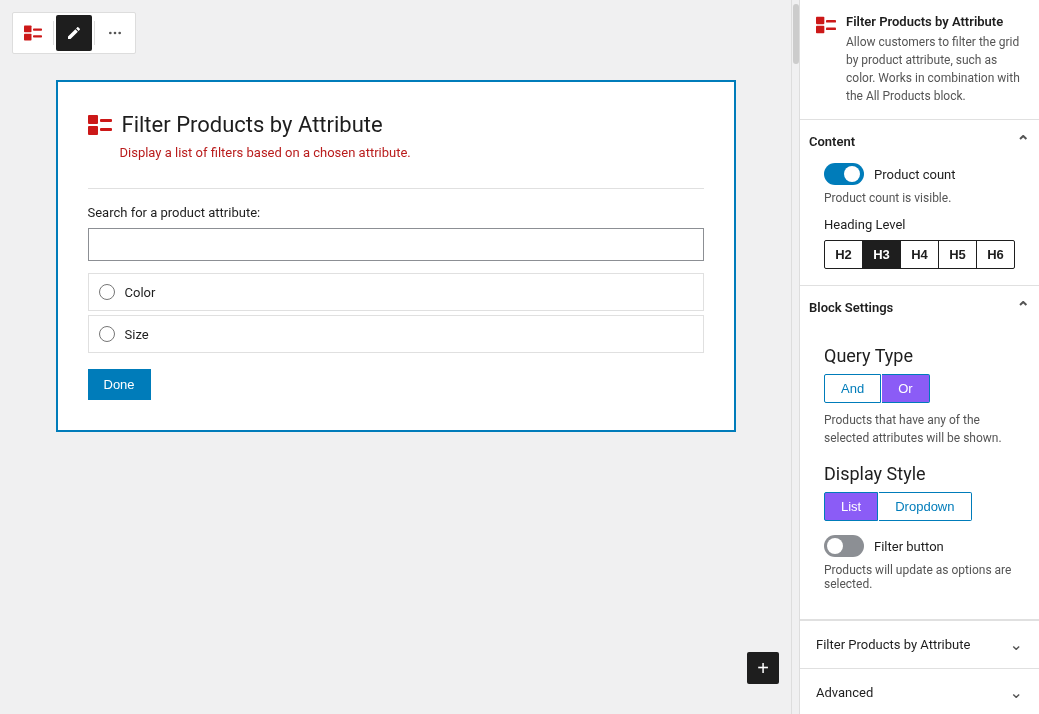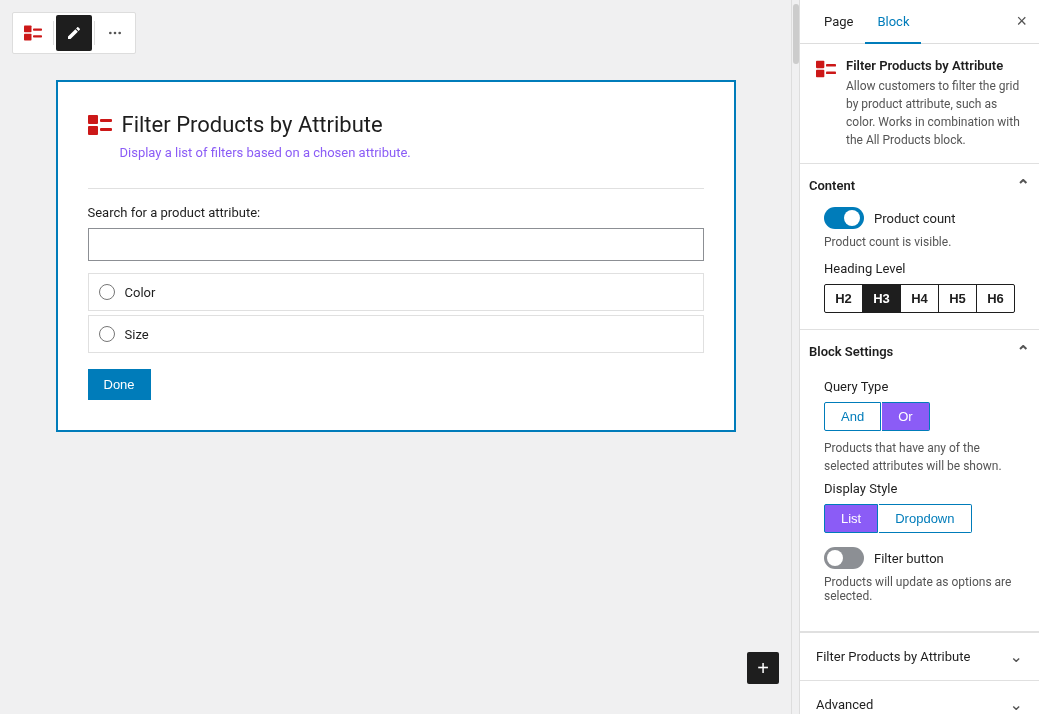--- a/index.html
+++ b/index.html
@@ -89,21 +89,21 @@
       width: 24px;
       height: 20px;
       fill: #cc1818;
     }
     .block-title {
       font-size: 22px;
       font-weight: 400;
       color: #1e1e1e;
     }
     .block-description {
-      color: #8b5cf6;
+      color: #b91c1c;
       font-size: 13px;
       margin-bottom: 28px;
       padding-left: 32px;
     }
     .block-divider {
       border: none;
       border-top: 1px solid #e0e0e0;
       margin: 16px 0;
     }
 
@@ -361,24 +361,24 @@
     .heading-btn:last-child {
       border-right: none;
     }
     .heading-btn.active {
       background: #1e1e1e;
       color: #fff;
     }
 
     
     .setting-label {
-      font-size: 13px;
+      font-size: 18px;
       color: #1e1e1e;
       margin-bottom: 8px;
-      margin-top: 6px;
+      margin-top: 16px;
     }
     .setting-buttons {
       display: flex;
       gap: 1px;
       margin-bottom: 8px;
     }
     .setting-btn {
       padding: 6px 16px;
       font-size: 13px;
       cursor: pointer;
@@ -490,31 +490,20 @@
   <button class="add-block-btn">+</button>
 
 </div>
 
 <div class="scrollbar-track">
   <div class="scrollbar-thumb"></div>
 </div>
 
 <div class="sidebar">
 
-  <div class="sidebar-tabs">
-    <div class="sidebar-tab">
-      <span>Page</span>
-    </div>
-    <div class="sidebar-tab active">
-      <span>Block</span>
-    </div>
-    <button class="sidebar-close-btn">
-      <span>×</span>
-    </button>
-  </div>
 
   <div class="block-info">
     <span class="block-info-icon">
       <svg viewBox="0 0 24 20">
         <rect x="0" y="0" width="10" height="9" rx="1"></rect>
         <rect x="0" y="11" width="10" height="9" rx="1"></rect>
         <rect x="12" y="4" width="12" height="3" rx="1"></rect>
         <rect x="12" y="13" width="12" height="3" rx="1"></rect>
       </svg>
     </span>

